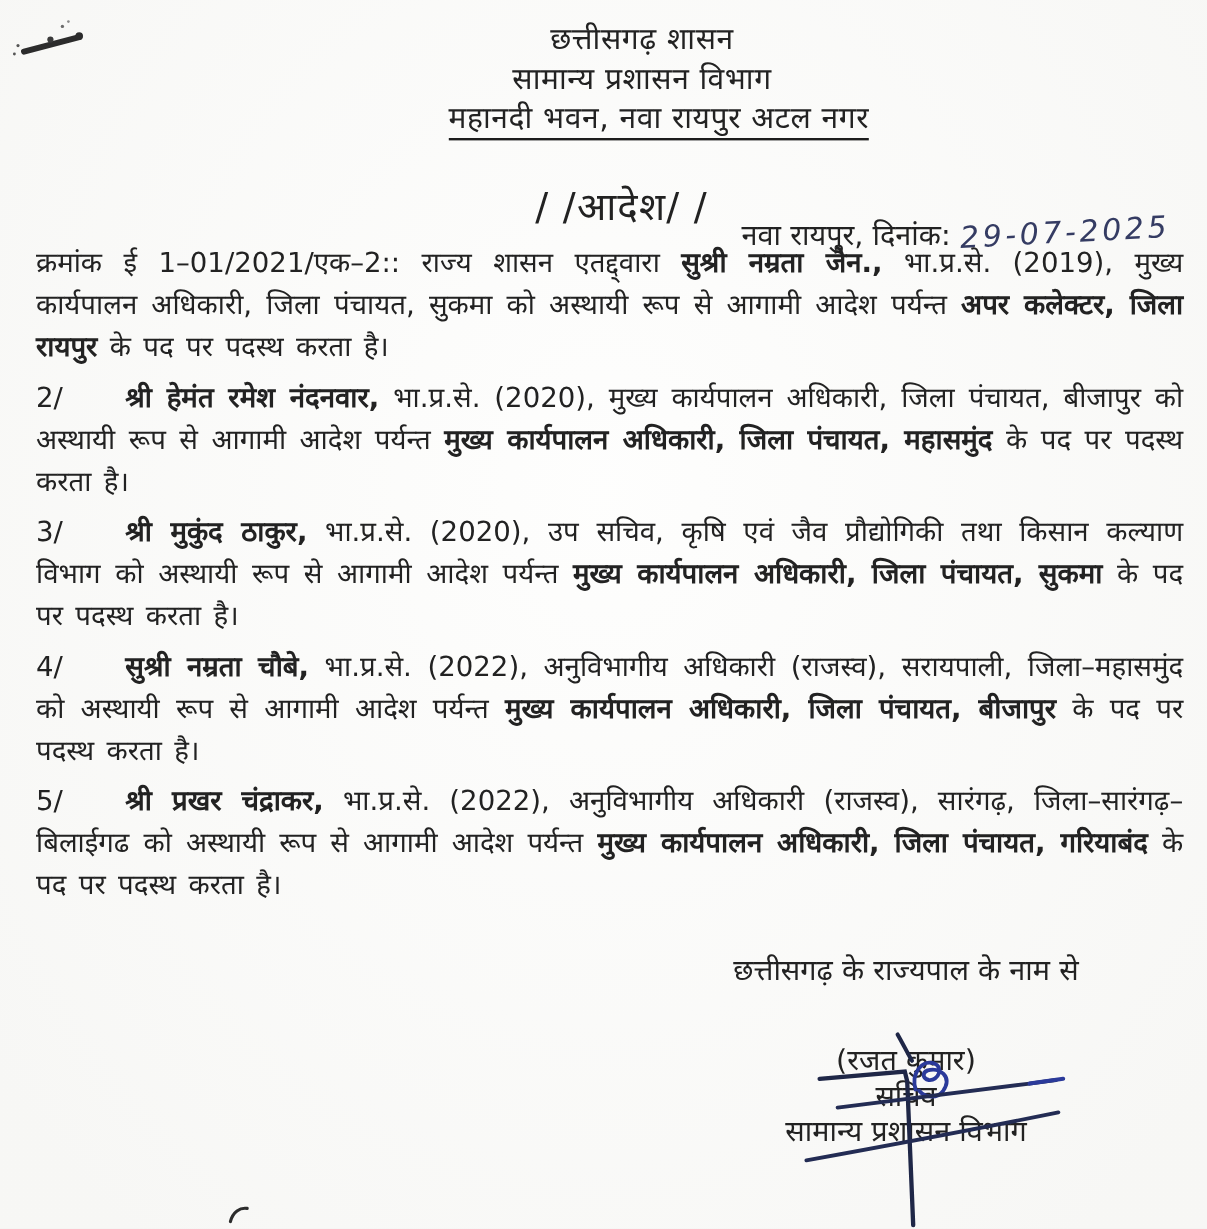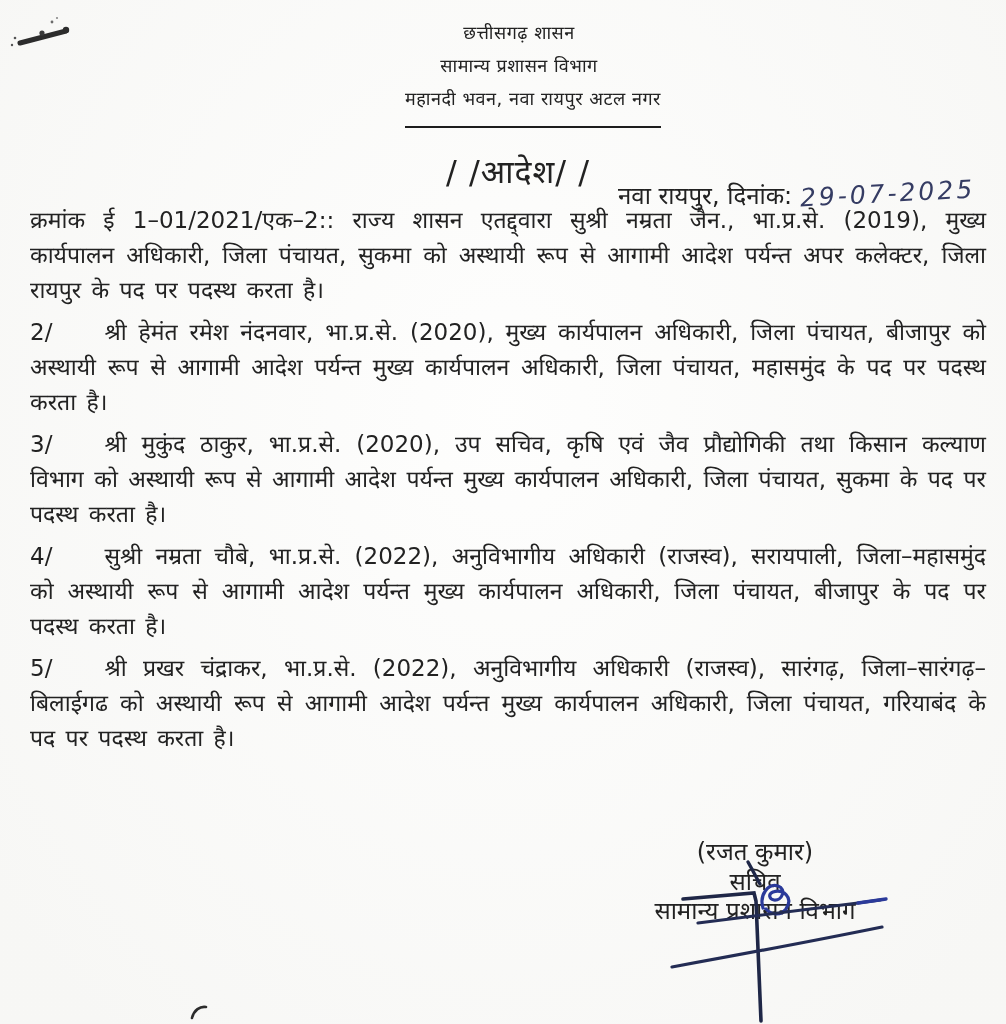--- a/index.html
+++ b/index.html
@@ -19,29 +19,29 @@
     height:1024px;
     margin:0 auto;
     background:
       radial-gradient(ellipse at 50% 40%, rgba(255,255,255,0.6), rgba(0,0,0,0.02) 90%),
       var(--paper);
     color:var(--text);
     overflow:hidden;
   }
   
   .doc-header{
-    position:absolute; top:16px; left:219px; width:600px;
-    text-align:center; font-size:18px; line-height:33px;
+    position:absolute; top:16px; left:235px; width:600px;
+    text-align:center; font-size:25px; line-height:33px;
     letter-spacing:0.5px;
   }
   .doc-header .hline{white-space:nowrap;}
   .doc-header .addr{
     display:inline-block;
     border-bottom:2.5px solid #1d1d1d;
-    padding-bottom:11px;
+    padding-bottom:0;
     margin-left:28px;
   }
   
   .order-title{
     position:absolute; top:149px; left:428px; width:180px;
     text-align:center; font-size:32px; letter-spacing:1px;
   }
   
   .dateline{
     position:absolute; top:178px; left:618px; width:380px;
@@ -58,21 +58,21 @@
   
   .body-text{
     position:absolute; top:203px; left:30px; width:956px;
     font-size:23px; line-height:35px;
     text-align:justify;
     word-spacing:3px;
   }
   .para{margin:0 0 7px 0;}
   .para-num{font-size:23px;}
   .para-tab{display:inline-block; width:52px;}
-  .b{font-weight:normal;margin-top:14px;}
+  .b{font-weight:bold;margin-top:14px;}
   
   .sig-block{
     position:absolute; top:793px; left:540px; width:430px;
     text-align:center; font-size:24px; line-height:32px;
   }
   .sig-name{margin-top:44px; line-height:31px;}
   .sig-line{line-height:29px;}
   .sig-svg{
     position:absolute; left:628px; top:853px;
     width:290px; height:171px;
@@ -112,20 +112,21 @@
 
   <div class="body-text">
       <p class="para"><span>क्रमांक ई 1–01/2021/एक–2:: राज्य शासन एतद्द्वारा </span><span class="b">सुश्री नम्रता जैन.,</span><span> भा.प्र.से. (2019), मुख्य कार्यपालन अधिकारी, जिला पंचायत, सुकमा को अस्थायी रूप से आगामी आदेश पर्यन्त </span><span class="b">अपर कलेक्टर, जिला रायपुर</span><span> के पद पर पदस्थ करता है।</span></p>
       <p class="para"><span class="para-num">2/</span><span class="para-tab"></span><span class="b">श्री हेमंत रमेश नंदनवार,</span><span> भा.प्र.से. (2020), मुख्य कार्यपालन अधिकारी, जिला पंचायत, बीजापुर को अस्थायी रूप से आगामी आदेश पर्यन्त </span><span class="b">मुख्य कार्यपालन अधिकारी, जिला पंचायत, महासमुंद</span><span> के पद पर पदस्थ करता है।</span></p>
       <p class="para"><span class="para-num">3/</span><span class="para-tab"></span><span class="b">श्री मुकुंद ठाकुर,</span><span> भा.प्र.से. (2020), उप सचिव, कृषि एवं जैव प्रौद्योगिकी तथा किसान कल्याण विभाग को अस्थायी रूप से आगामी आदेश पर्यन्त </span><span class="b">मुख्य कार्यपालन अधिकारी, जिला पंचायत, सुकमा</span><span> के पद पर पदस्थ करता है।</span></p>
       <p class="para"><span class="para-num">4/</span><span class="para-tab"></span><span class="b">सुश्री नम्रता चौबे,</span><span> भा.प्र.से. (2022), अनुविभागीय अधिकारी (राजस्व), सरायपाली, जिला–महासमुंद को अस्थायी रूप से आगामी आदेश पर्यन्त </span><span class="b">मुख्य कार्यपालन अधिकारी, जिला पंचायत, बीजापुर</span><span> के पद पर पदस्थ करता है।</span></p>
       <p class="para"><span class="para-num">5/</span><span class="para-tab"></span><span class="b">श्री प्रखर चंद्राकर,</span><span> भा.प्र.से. (2022), अनुविभागीय अधिकारी (राजस्व), सारंगढ़, जिला–सारंगढ़–बिलाईगढ को अस्थायी रूप से आगामी आदेश पर्यन्त </span><span class="b">मुख्य कार्यपालन अधिकारी, जिला पंचायत, गरियाबंद</span><span> के पद पर पदस्थ करता है।</span></p>
     </div>
 
   <div class="sig-block">
+    <div>छत्तीसगढ़ के राज्यपाल के नाम से</div>
     <div class="sig-name">(रजत कुमार)</div>
     <div class="sig-line">सचिव</div>
     <div class="sig-line">सामान्य प्रशासन विभाग</div>
   </div>
 
   <svg class="sig-svg" viewBox="0 0 290 171">
 
     <path d="M120,9 C124,16 128,24 132,31" stroke="#1f2747" stroke-width="3.4" fill="none" stroke-linecap="round"></path>
 
     <path d="M55,46 L126,40 L128,48 L133,168" stroke="#1f2747" stroke-width="3.6" fill="none" stroke-linecap="round" stroke-linejoin="miter"></path>

